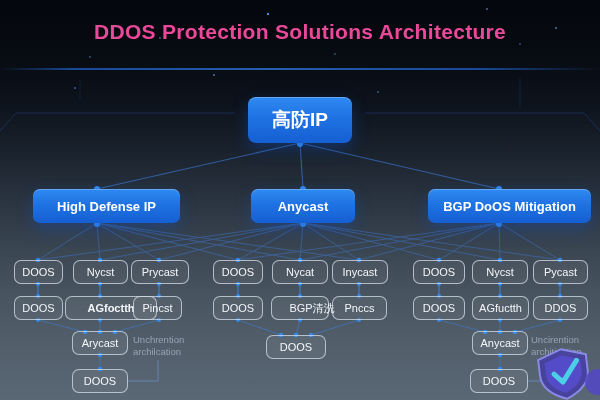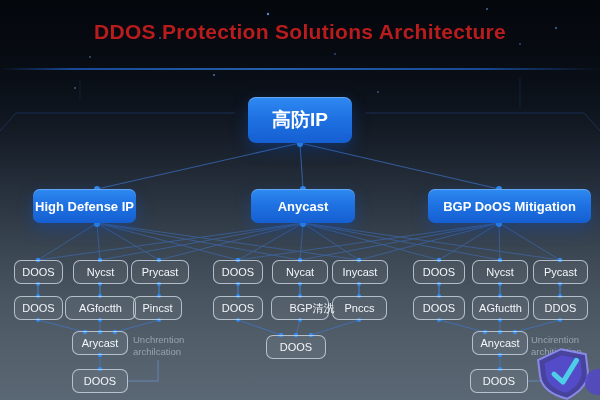--- a/index.html
+++ b/index.html
@@ -3,21 +3,21 @@
 <meta charset="utf-8">
 <style>
   html,body{margin:0;padding:0;}
   body{
     width:600px;height:400px;position:relative;overflow:hidden;
     font-family:"Liberation Sans", sans-serif;
     background:linear-gradient(180deg,#04070c 0%,#070b12 14%,#0d131c 26%,#1a222d 38%,#2a3440 50%,#3a4552 62%,#48545f 74%,#525f6b 86%,#5a6774 100%);
   }
   .title{
     position:absolute;top:20px;left:0;width:600px;text-align:center;
-    color:#b91c1c;font-size:21px;font-weight:700;letter-spacing:.3px;
+    color:#ec4899;font-size:21px;font-weight:700;letter-spacing:.3px;
   }
   .divider{
     position:absolute;top:68px;left:0;width:600px;height:2px;opacity:.75;
     background:linear-gradient(90deg,rgba(20,70,160,0) 0%,#1d5cc0 12%,#2f7ae0 45%,#1d5cc0 80%,rgba(20,70,160,0) 100%);
   }
   .bignode{
     position:absolute;display:flex;align-items:center;justify-content:center;
     background:linear-gradient(180deg,#2f8af2 0%,#1f72e2 45%,#155fd2 100%);
     border-radius:8px;color:#ffffff;
     box-shadow:0 6px 16px rgba(15,80,190,.38), inset 0 1px 0 rgba(255,255,255,.25);
@@ -183,21 +183,21 @@
   </g>
 </svg>
 
 <div class="title">DDOS Protection Solutions Architecture</div>
 <div class="divider"></div>
 
 <div class="bignode root" style="left:248px;top:97px;width:104px;height:46px;">
   <span>高防IP</span>
 </div>
 
-<div class="bignode hub" style="left:33px;top:189px;width:103px;height:34px;">
+<div class="bignode hub" style="left:33px;top:189px;width:147px;height:34px;">
   <span>High Defense IP</span>
 </div>
 <div class="bignode hub" style="left:251px;top:189px;width:104px;height:34px;">
   <span>Anycast</span>
 </div>
 <div class="bignode hub" style="left:428px;top:189px;width:163px;height:34px;">
   <span>BGP DoOS Mitigation</span>
 </div>
 
 <div class="leaf" style="left:14px;top:260px;width:49px;height:24px;">
@@ -205,21 +205,21 @@
   </div>
 <div class="leaf" style="left:73px;top:260px;width:55px;height:24px;">
     <span>Nycst</span>
   </div>
 <div class="leaf" style="left:131px;top:260px;width:58px;height:24px;">
     <span>Prycast</span>
   </div>
 <div class="leaf" style="left:14px;top:296px;width:49px;height:24px;">
     <span>DOOS</span>
   </div>
-<div class="leaf" style="left:65px;top:296px;width:71px;height:24px;">
+<div class="leaf" style="left:65px;top:296px;width:92px;height:24px;font-weight:bold;">
     <span>AGfoctth</span>
   </div>
 <div class="leaf" style="left:133px;top:296px;width:49px;height:24px;">
     <span>Pincst</span>
   </div>
 <div class="leaf" style="left:72px;top:331px;width:56px;height:24px;">
     <span>Arycast</span>
   </div>
 <div class="leaf" style="left:72px;top:369px;width:56px;height:24px;">
     <span>DOOS</span>

